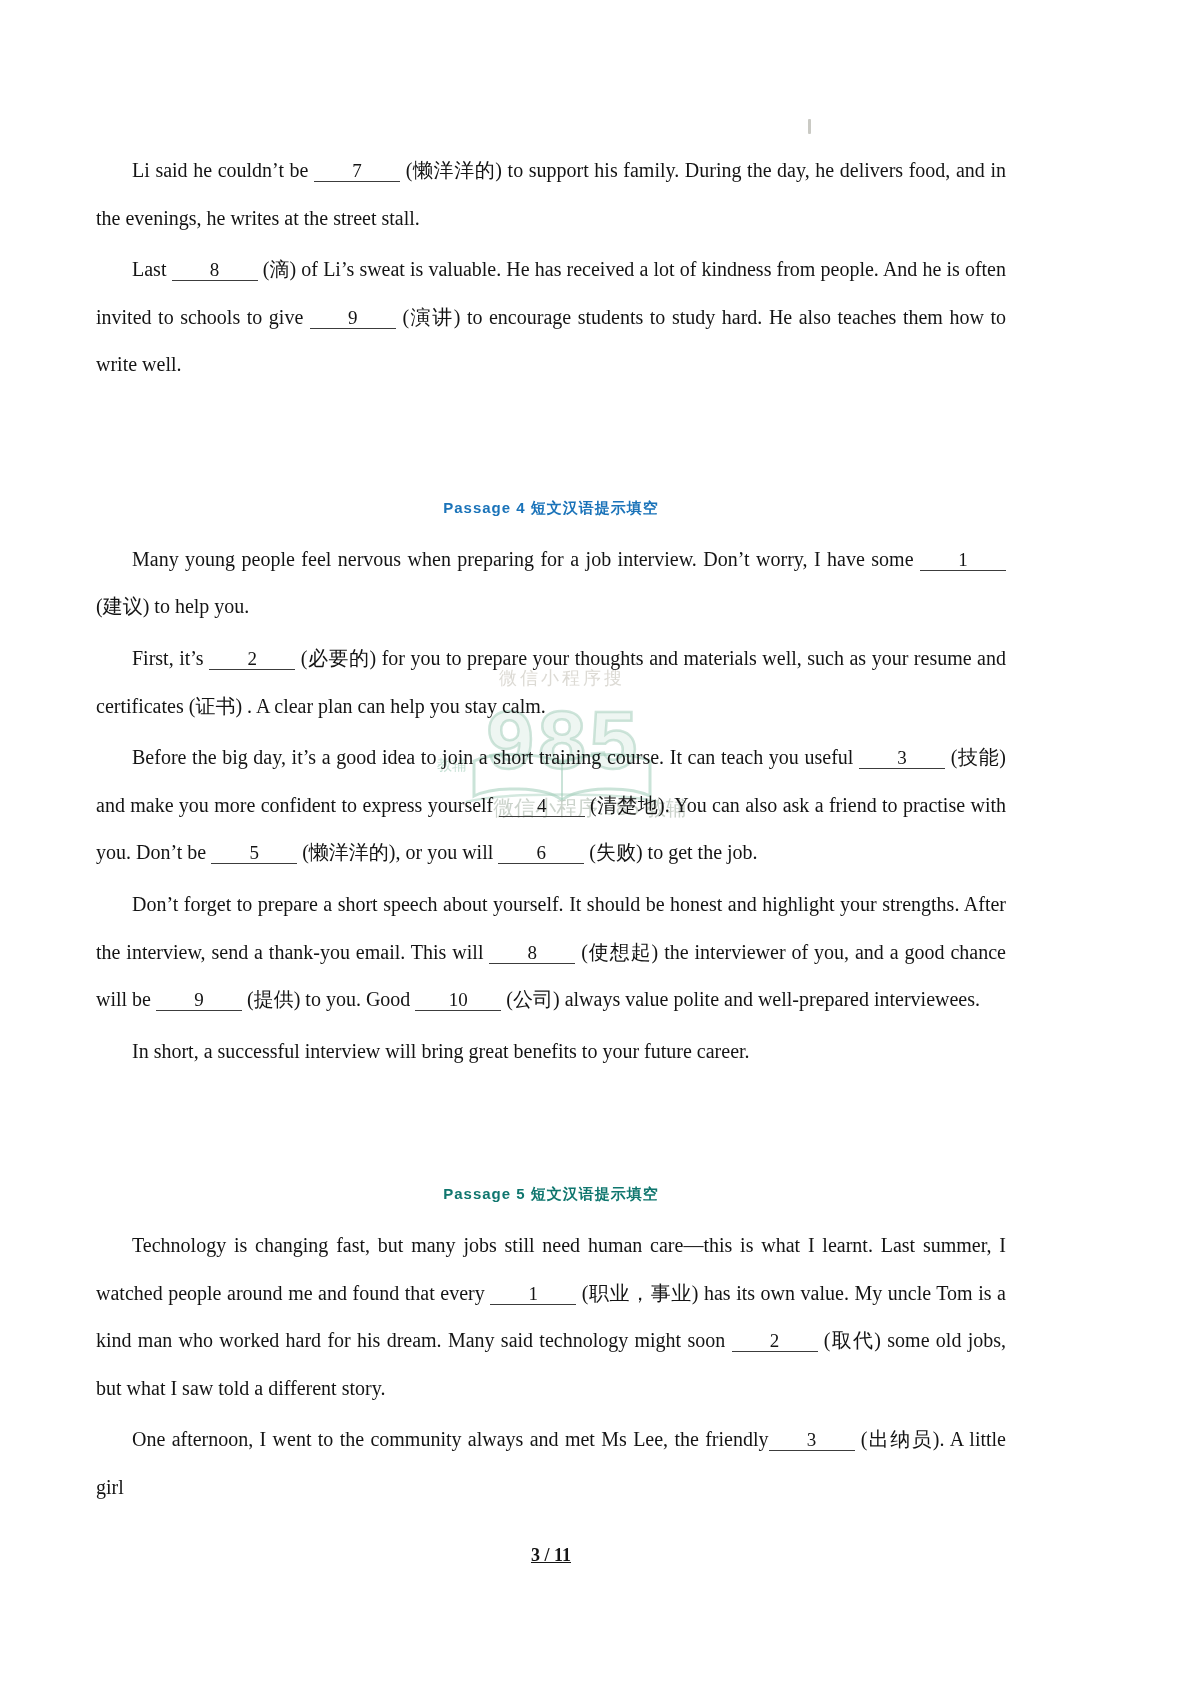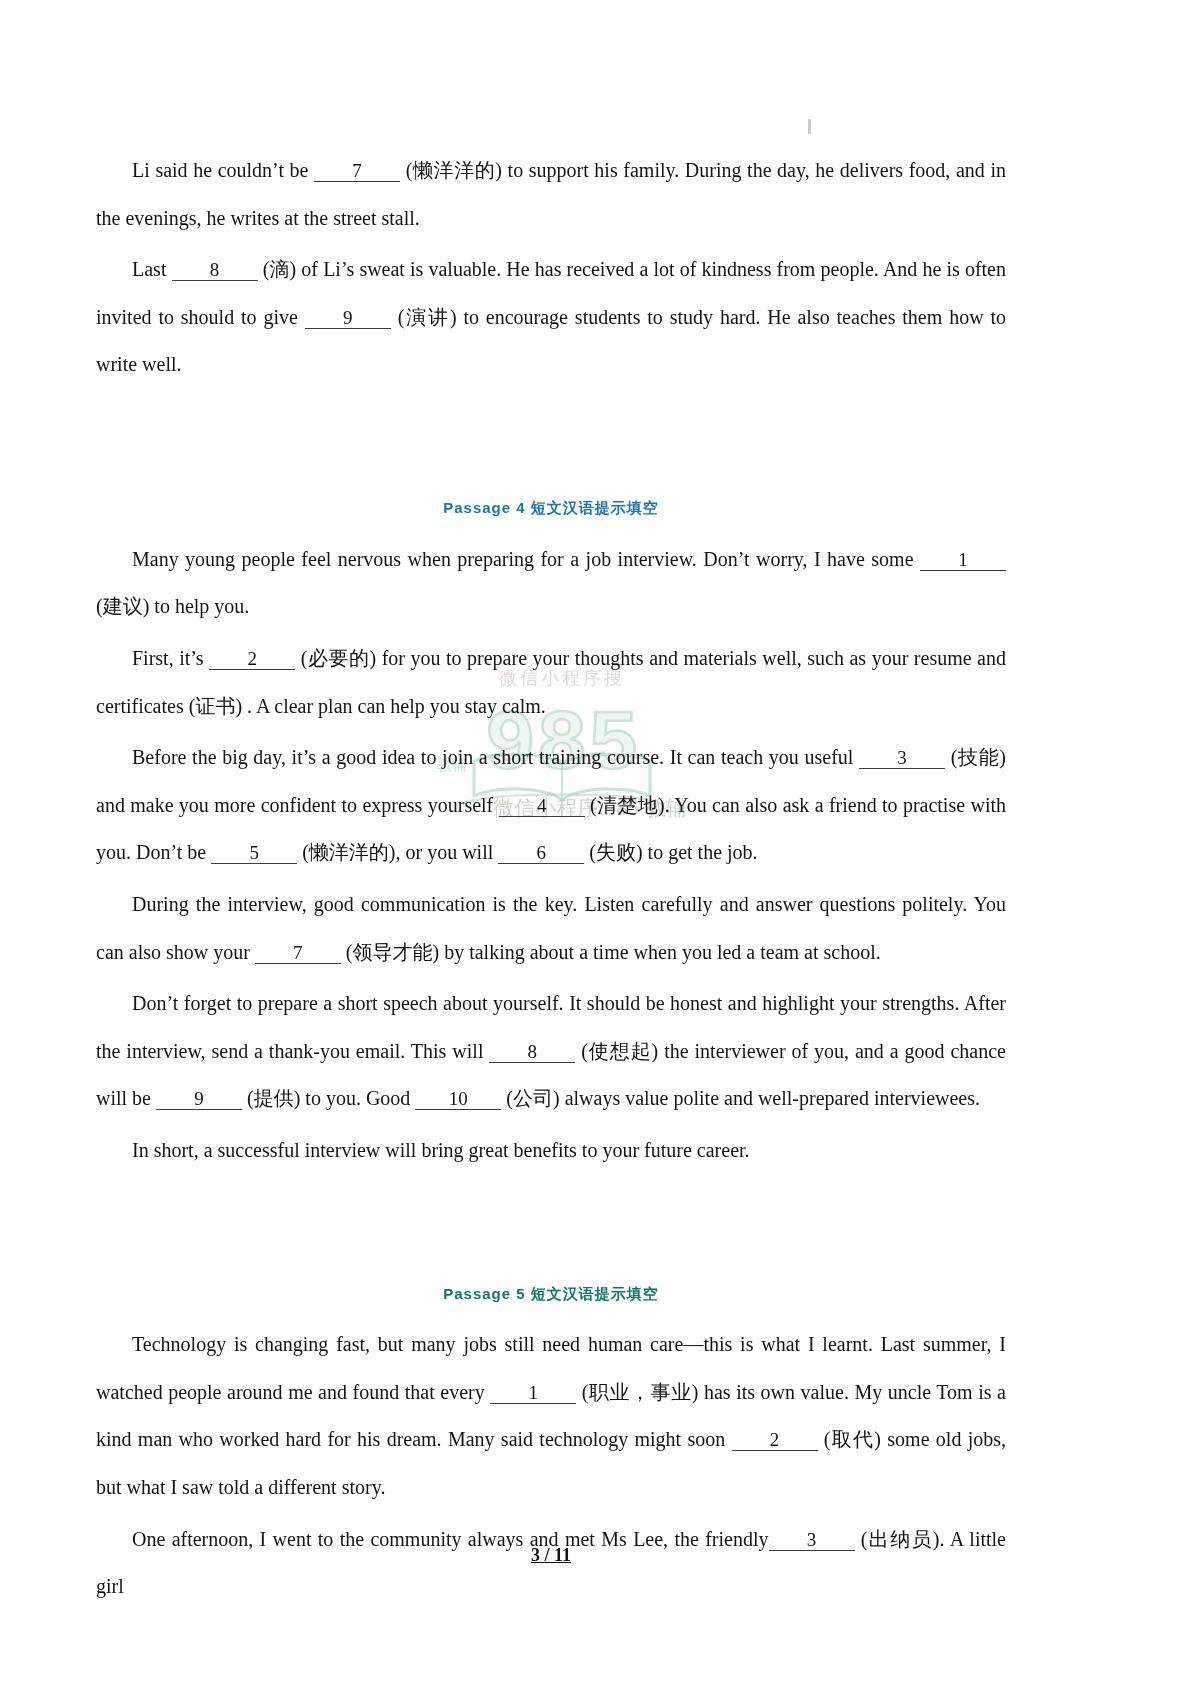--- a/index.html
+++ b/index.html
@@ -65,26 +65,25 @@
       <path d="M100 14 C 82 2, 32 2, 12 11 L 12 46 C 32 36, 82 36, 100 50 C 118 36, 168 36, 188 46 L 188 11 C 168 2, 118 2, 100 14 Z" fill="none" stroke="rgba(159,204,184,0.55)" stroke-width="3"></path>
       <path d="M100 14 L 100 50" fill="none" stroke="rgba(159,204,184,0.55)" stroke-width="2"></path>
       <path d="M4 52 C 40 42, 160 42, 196 52" fill="none" stroke="rgba(159,204,184,0.45)" stroke-width="2.5"></path>
     </svg>
     <div class="wm-booklabel" style="color: rgba(159, 204, 184, 0.6);">教辅</div>
     <div class="wm-bottom" style="color: rgba(186, 196, 186, 0.75);">微信小程序:985 教辅</div>
   </div>
 
   <div class="content">
       <p class="para"><span>Li said he couldn’t be </span><span class="blank">7</span><span> (懒洋洋的) to support his family. During the day, he delivers food, and in the evenings, he writes at the street stall.</span></p>
-      <p class="para"><span>Last </span><span class="blank">8</span><span> (滴) of Li’s sweat is valuable. He has received a lot of kindness from people. And he is often invited to should to give </span><span class="blank">9</span><span> (演讲) to encourage students to study hard. He also teaches them how to write well.</span></p>
+      <p class="para"><span>Last </span><span class="blank">8</span><span> (滴) of Li’s sweat is valuable. He has received a lot of kindness from people. And he is often invited to schools to give </span><span class="blank">9</span><span> (演讲) to encourage students to study hard. He also teaches them how to write well.</span></p>
       <div class="passage-heading" style="color: rgb(26, 115, 185);">Passage 4 短文汉语提示填空</div>
       <p class="para"><span>Many young people feel nervous when preparing for a job interview. Don’t worry, I have some </span><span class="blank">1</span><span> (建议) to help you.</span></p>
       <p class="para"><span>First, it’s </span><span class="blank">2</span><span> (必要的) for you to prepare your thoughts and materials well, such as your resume and certificates (证书) . A clear plan can help you stay calm.</span></p>
       <p class="para"><span>Before the big day, it’s a good idea to join a short training course. It can teach you useful </span><span class="blank">3</span><span> (技能) and make you more confident to express yourself </span><span class="blank">4</span><span> (清楚地). You can also ask a friend to practise with you. Don’t be </span><span class="blank">5</span><span> (懒洋洋的), or you will </span><span class="blank">6</span><span> (失败) to get the job.</span></p>
-      <p class="para"><span>During the interview, good communication is the key. Listen carefully and answer questions politely. You can also show your </span><span class="blank">7</span><span> (领导才能) by talking about a time when you led a team at school.</span></p>
       <p class="para"><span>Don’t forget to prepare a short speech about yourself. It should be honest and highlight your strengths. After the interview, send a thank-you email. This will </span><span class="blank">8</span><span> (使想起) the interviewer of you, and a good chance will be </span><span class="blank">9</span><span> (提供) to you. Good </span><span class="blank">10</span><span> (公司) always value polite and well-prepared interviewees.</span></p>
       <p class="para"><span>In short, a successful interview will bring great benefits to your future career.</span></p>
       <div class="passage-heading" style="color: #0f766e; text-align: center;">Passage 5 短文汉语提示填空</div>
       <p class="para"><span>Technology is changing fast, but many jobs still need human care—this is what I learnt. Last summer, I watched people around me and found that every </span><span class="blank">1</span><span> (职业，事业) has its own value. My uncle Tom is a kind man who worked hard for his dream. Many said technology might soon </span><span class="blank">2</span><span> (取代) some old jobs, but what I saw told a different story.</span></p>
       <p class="para"><span>One afternoon, I went to the community always and met Ms Lee, the friendly</span><span class="blank">3</span><span> (出纳员). A little girl</span></p>
     </div>
 
   <div class="footer">3 / 11</div>
 
 </div>

